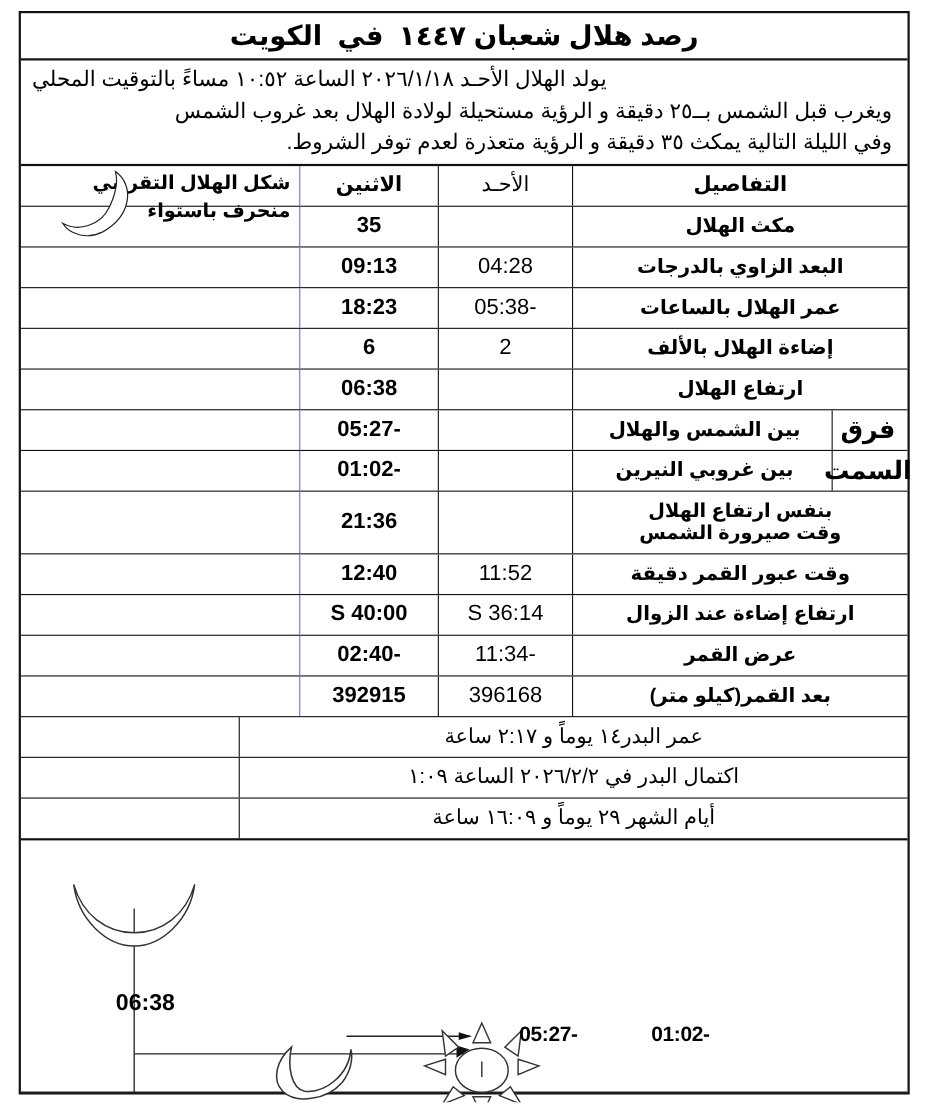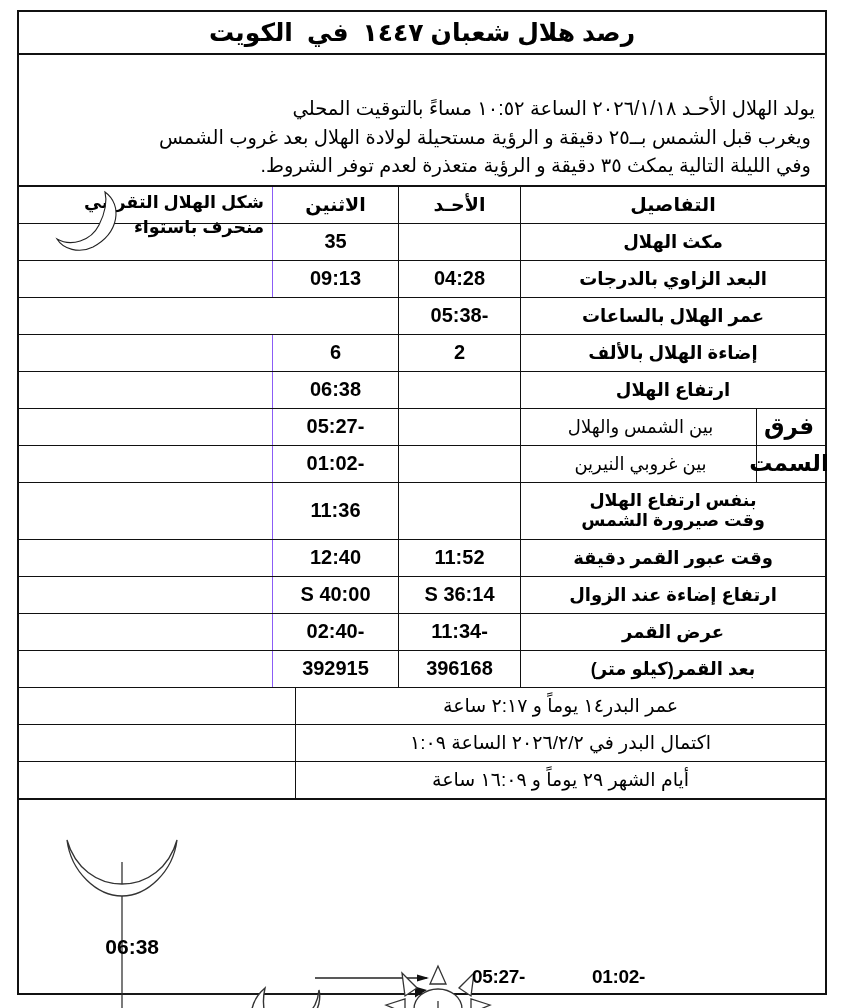--- a/index.html
+++ b/index.html
@@ -23,52 +23,52 @@
   }
   .title-band .t-inner{display:flex;gap:14px;direction:rtl;}
   
   .intro{
     border-bottom:2px solid #111;
     padding:3px 10px 5px 10px;
     direction:rtl;text-align:center;
     font-size:19.5px;line-height:1.47;
   }
   .intro .ln{white-space:nowrap;overflow:hidden;}
-  .intro .ln.l1{text-align:right;margin-top:36px;}
+  .intro .ln.l1{text-align:left;}
   .intro .ln.l2{text-align:right;padding-right:4px;}
   .intro .ln.l3{text-align:right;padding-right:4px;}
   
   .grid{position:relative;}
   .trow{display:flex;direction:rtl;border-bottom:1px solid #111;}
   .trow:last-child{border-bottom:none;}
   .c-det{width:305px;box-sizing:border-box;border-left:1px solid #111;
          display:flex;align-items:center;justify-content:center;
          font-size:18px;font-weight:bold;direction:rtl;text-align:center;
          padding:0 4px;}
   .c-sun{width:122px;box-sizing:border-box;border-left:1px solid #111;
          display:flex;align-items:center;justify-content:center;
-         font-size:20px;font-weight:bold;text-align:center;}
+         font-size:20px;font-weight:normal;text-align:center;}
   .c-mon{width:126px;box-sizing:border-box;border-left:1px solid #8b5cf6;
          display:flex;align-items:center;justify-content:center;
          font-size:20px;font-weight:bold;}
   .c-shape{flex:1;box-sizing:border-box;position:relative;}
   .hdr .c-det,.hdr .c-sun,.hdr .c-mon{font-size:19px;}
   .rowh{height:36px;}
   .rowh2{height:56px;}
   .hdrh{height:36px;}
   
   .splitlabel{display:flex;direction:rtl;width:100%;height:100%;align-items:stretch;}
   .splitlabel .lead{width:64px;display:flex;align-items:center;justify-content:center;
      border-left:1px solid #111;font-size:23px;font-weight:bold;}
   .splitlabel .rest{flex:1;display:flex;align-items:center;justify-content:center;
-     font-size:18px;font-weight:normal;}
+     font-size:18px;font-weight:bold;}
   .twoline{line-height:1.12;font-size:17.5px;font-weight:bold;text-align:center;direction:rtl;}
   
   .fullrow{display:flex;direction:rtl;border-bottom:1px solid #111;height:36px;}
-  .fullrow .fcell{width:530px;box-sizing:border-box;border-left:1px solid #111;
+  .fullrow .fcell{width:608px;box-sizing:border-box;border-left:1px solid #111;
      display:flex;align-items:center;justify-content:center;
      font-size:19px;direction:rtl;}
   .fullrow .fpad{flex:1;}
   
   .shape-head{position:absolute;inset:0;}
   .shape-head .txt{position:absolute;right:8px;top:3px;text-align:right;direction:rtl;
      font-size:17.5px;font-weight:bold;line-height:1.42;}
   .shape-head svg{position:absolute;left:24px;top:2px;}
   
   .diagram{position:relative;height:272px;border-top:none;}
@@ -124,20 +124,21 @@
     <div class="trow rowh">
       <div class="c-det">البعد الزاوي بالدرجات</div>
       <div class="c-sun">04:28</div>
       <div class="c-mon">09:13</div>
       <div class="c-shape"></div>
     </div>
 
     <div class="trow rowh">
       <div class="c-det">عمر الهلال بالساعات</div>
       <div class="c-sun">-05:38</div>
+      <div class="c-mon">18:23</div>
       <div class="c-shape"></div>
     </div>
 
     <div class="trow rowh">
       <div class="c-det">إضاءة الهلال بالألف</div>
       <div class="c-sun">2</div>
       <div class="c-mon">6</div>
       <div class="c-shape"></div>
     </div>
 
@@ -173,21 +174,21 @@
     </div>
 
     <div class="trow rowh2">
       <div class="c-det">
         <div class="twoline">
           <div>بنفس ارتفاع الهلال</div>
           <div>وقت  صيرورة الشمس</div>
         </div>
       </div>
       <div class="c-sun"></div>
-      <div class="c-mon">11:36</div>
+      <div class="c-mon">21:36</div>
       <div class="c-shape"></div>
     </div>
 
     <div class="trow rowh">
       <div class="c-det">وقت عبور القمر دقيقة</div>
       <div class="c-sun">11:52</div>
       <div class="c-mon">12:40</div>
       <div class="c-shape"></div>
     </div>
 

